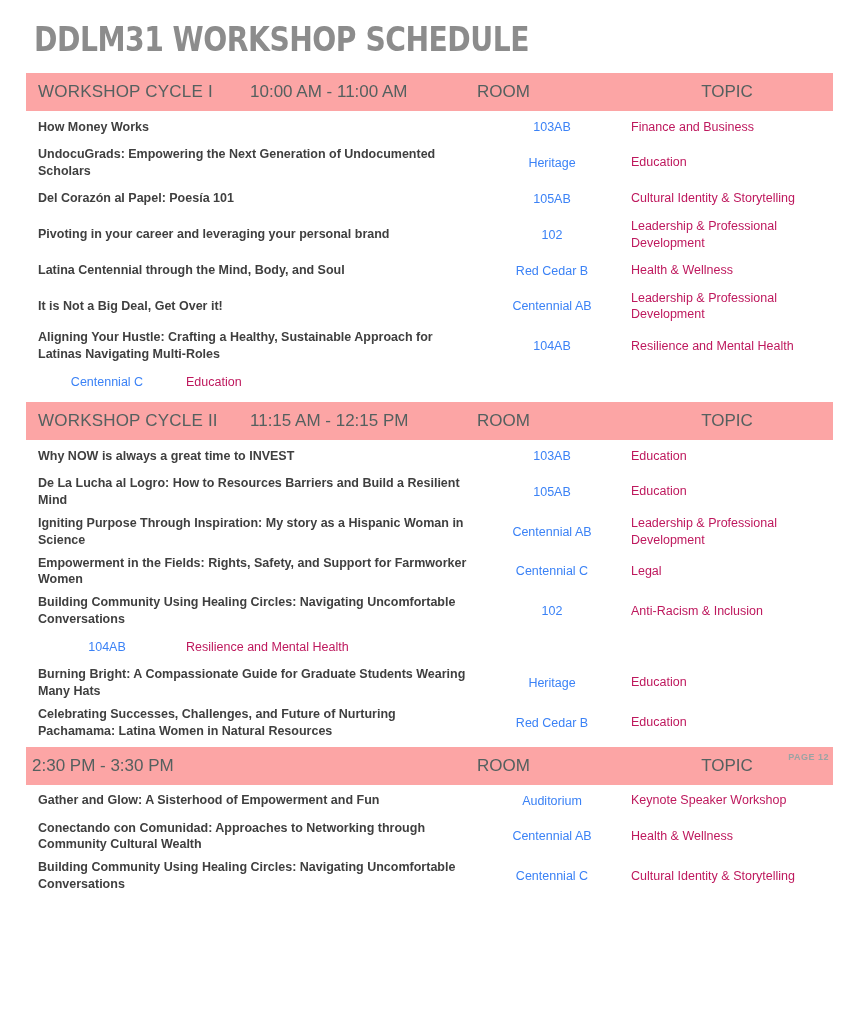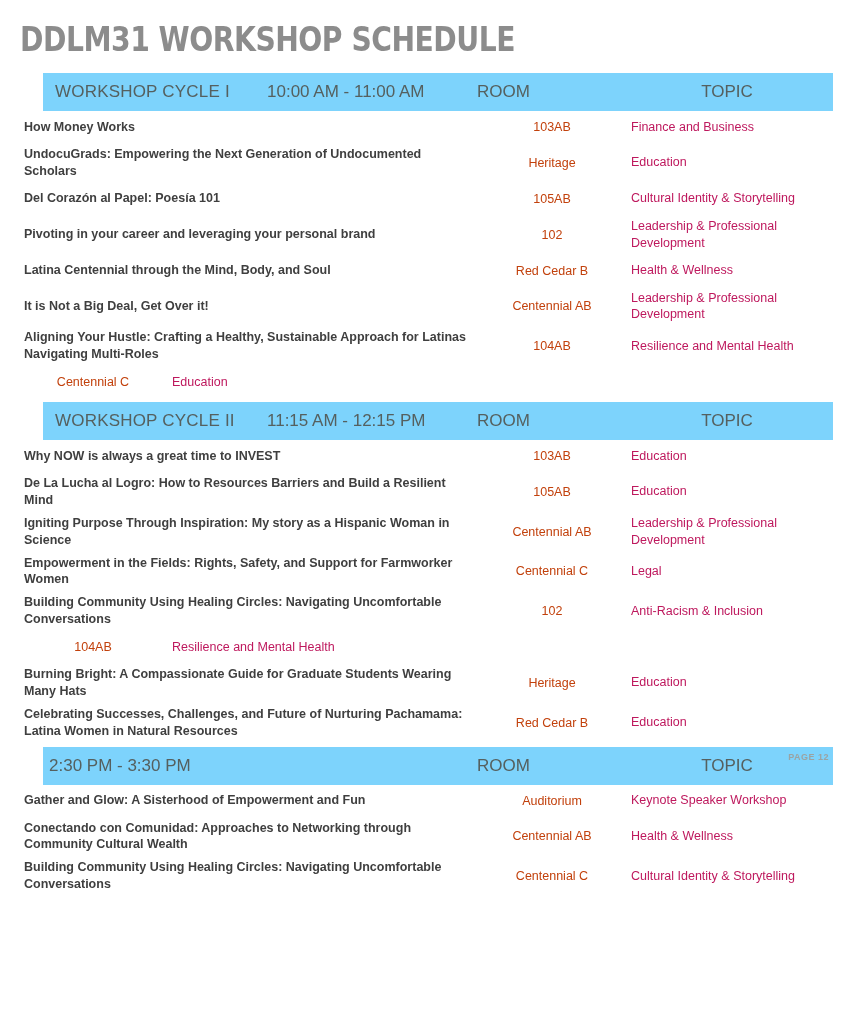--- a/index.html
+++ b/index.html
@@ -12,45 +12,44 @@
     height: 1024px;
     font-family: "Liberation Sans", sans-serif;
     color: #3d3d3d;
     overflow: hidden;
     position: relative;
   }
   .page {
     width: 859px;
     height: 764px;
     box-sizing: border-box;
-    padding: 14px 26px 0 12px;
+    padding: 14px 26px 0 26px;
     position: relative;
   }
   .doc-title {
     font-size: 33px;
     font-weight: bold;
     color: #8c8c8c;
     letter-spacing: -0.5px;
     margin: 6px 0 14px 8px;
     font-family: "DejaVu Sans", sans-serif;
     font-stretch: condensed;
     transform: scaleX(0.95);
     transform-origin: left center;
   }
   .cycle {
     margin-bottom: 4px;
   }
   .cycle-header {
-    background: #7dd3fc;
+    background: #fca5a5;
     display: flex;
     align-items: center;
     height: 38px;
     padding: 0 6px;
     box-sizing: border-box;
-    margin-left: 31px;
   }
   .ch-name {
     font-size: 17px;
     color: #55605f;
     letter-spacing: 0.2px;
     width: 218px;
     padding-left: 6px;
     box-sizing: border-box;
   }
   .ch-time {
@@ -84,21 +83,21 @@
     color: #3f3f3f;
     padding-left: 6px;
     padding-right: 10px;
     line-height: 1.35;
     box-sizing: border-box;
   }
   .row .room {
     width: 150px;
     text-align: center;
     font-size: 12.5px;
-    color: #c2410c;
+    color: #3b82f6;
     flex: none;
   }
   .row .topic {
     width: 200px;
     font-size: 12.5px;
     color: #be185d;
     line-height: 1.35;
     padding-left: 4px;
     box-sizing: border-box;
     flex: none;

